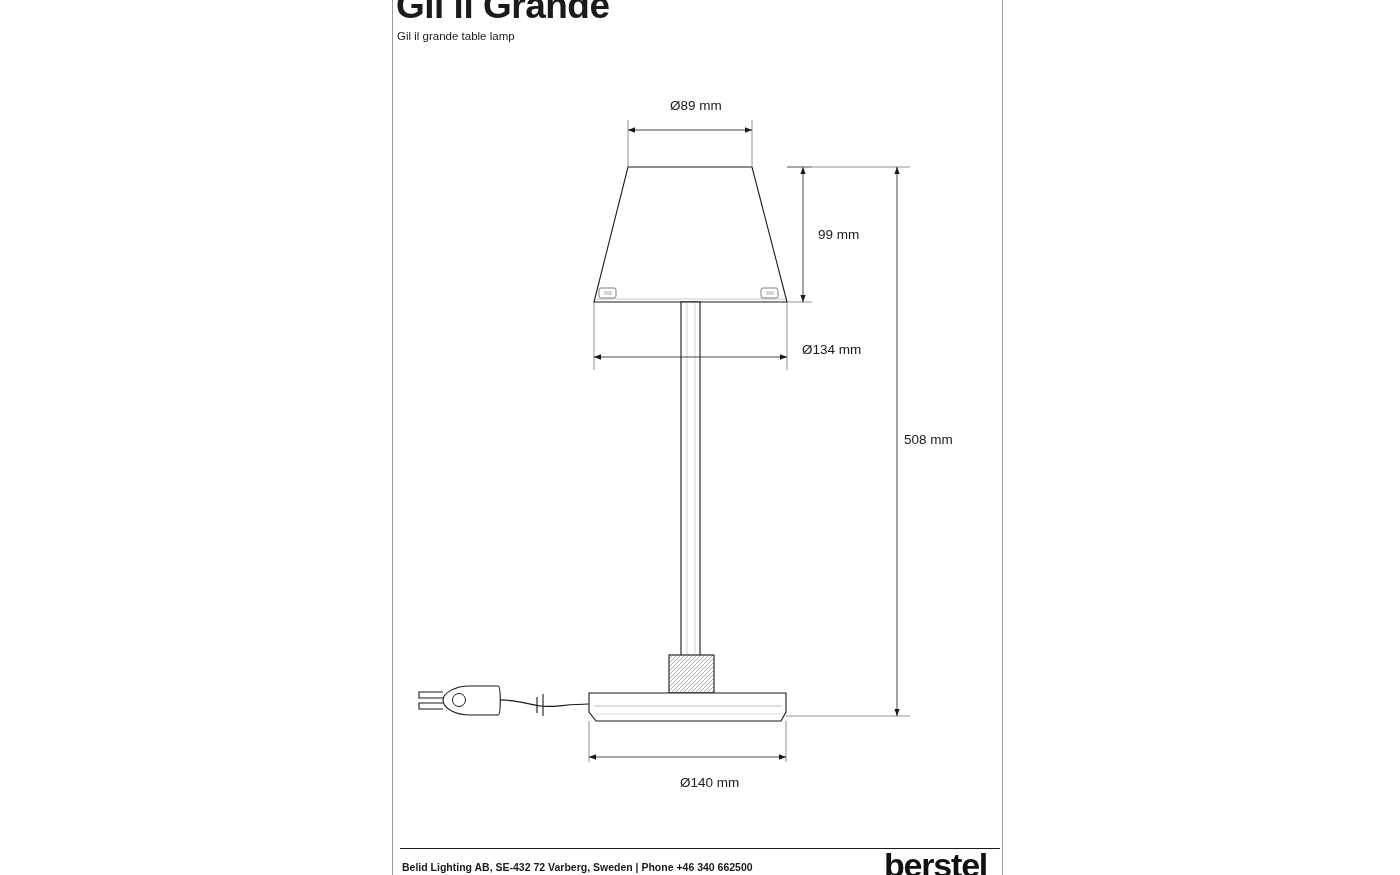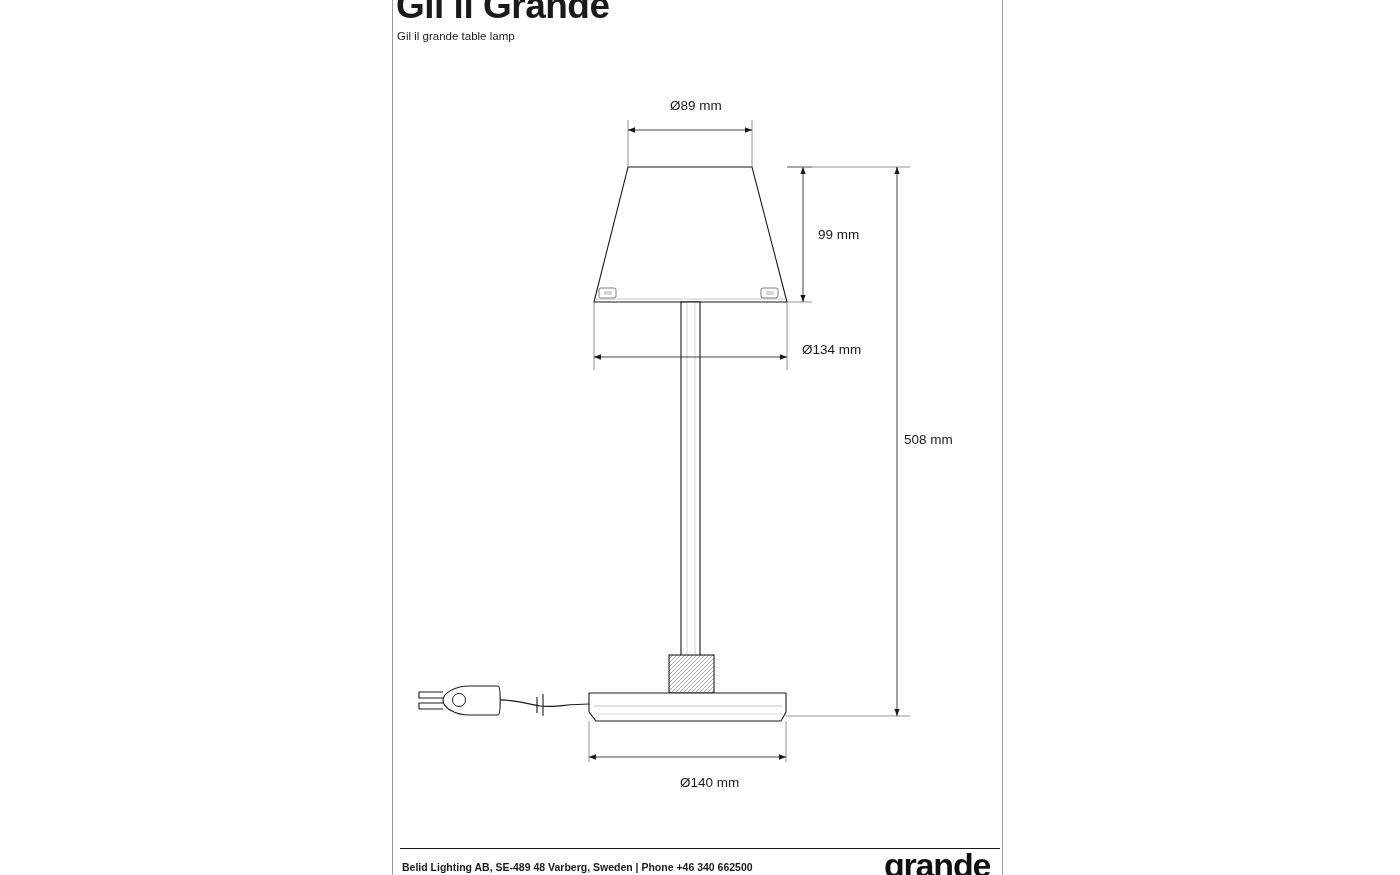--- a/index.html
+++ b/index.html
@@ -194,16 +194,16 @@
 
   </svg>
 
   <div class="dim" id="dim-top">Ø89 mm</div>
   <div class="dim" id="dim-shade">99 mm</div>
   <div class="dim" id="dim-mid">Ø134 mm</div>
   <div class="dim" id="dim-total">508 mm</div>
   <div class="dim" id="dim-base">Ø140 mm</div>
 
   <div id="footer-rule"></div>
-  <div id="footer-text">Belid Lighting AB, SE-489 48 Varberg, Sweden | Phone +46 340 662500</div>
-  <div id="footer-logo">grande</div>
+  <div id="footer-text">Belid Lighting AB, SE-432 72 Varberg, Sweden | Phone +46 340 662500</div>
+  <div id="footer-logo">berstel</div>
 
 </div>
 
 </body></html>

